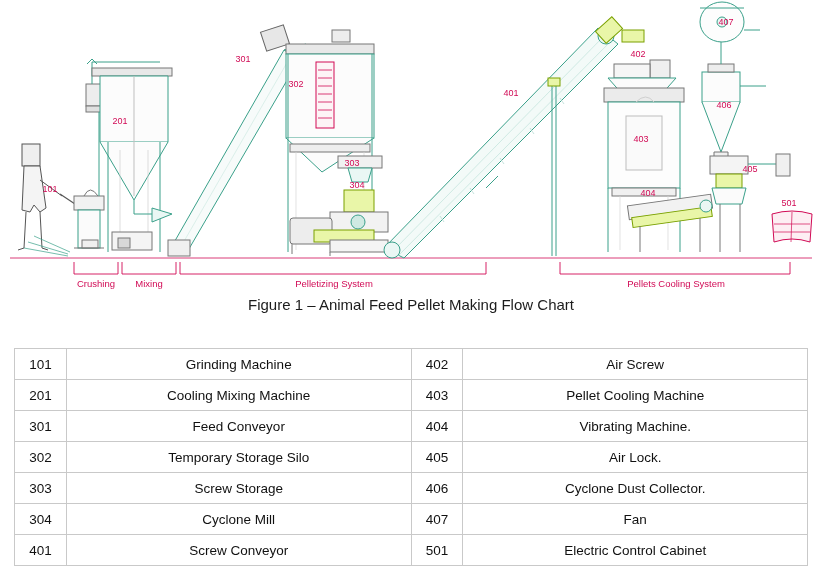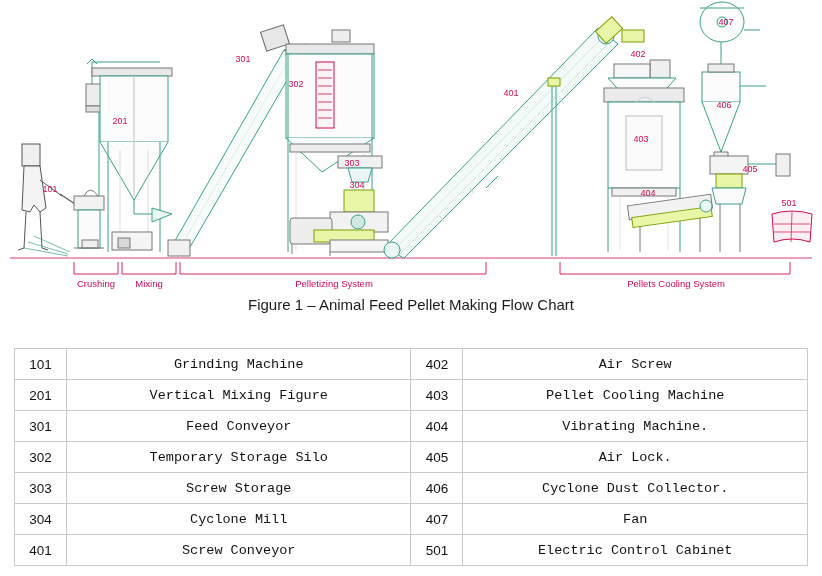--- a/index.html
+++ b/index.html
@@ -33,21 +33,21 @@
     font-size: 13.5px;
   }
   #legend td {
     border: 1px solid #c9c9c9;
     height: 31px;
     padding: 0 6px;
     text-align: center;
     color: #111;
   }
   #legend td.code { width: 52px; }
-  #legend td.name { width: 345px; font-family: Liberation Mono, monospace; }
+  #legend td.name { width: 345px; }
   .lbl { font-size: 9px; fill: #d10a55; font-family: "Liberation Sans", sans-serif; }
   .sysLbl { font-size: 9.5px; fill: #d10a55; font-family: "Liberation Sans", sans-serif; }
 </style>
 </head>
 <body>
 
 <svg id="diagram" viewBox="0 0 822 290">
 
   <line x1="10" y1="258" x2="812" y2="258" stroke="#d10a55" stroke-width="0.8"></line>
 
@@ -251,21 +251,21 @@
 <table id="legend">
   <tbody>
     <tr>
       <td class="code">101</td>
       <td class="name">Grinding Machine</td>
       <td class="code">402</td>
       <td class="name">Air Screw</td>
     </tr>
     <tr>
       <td class="code">201</td>
-      <td class="name">Vertical Mixing Figure</td>
+      <td class="name">Cooling Mixing Machine</td>
       <td class="code">403</td>
       <td class="name">Pellet Cooling Machine</td>
     </tr>
     <tr>
       <td class="code">301</td>
       <td class="name">Feed Conveyor</td>
       <td class="code">404</td>
       <td class="name">Vibrating Machine.</td>
     </tr>
     <tr>

